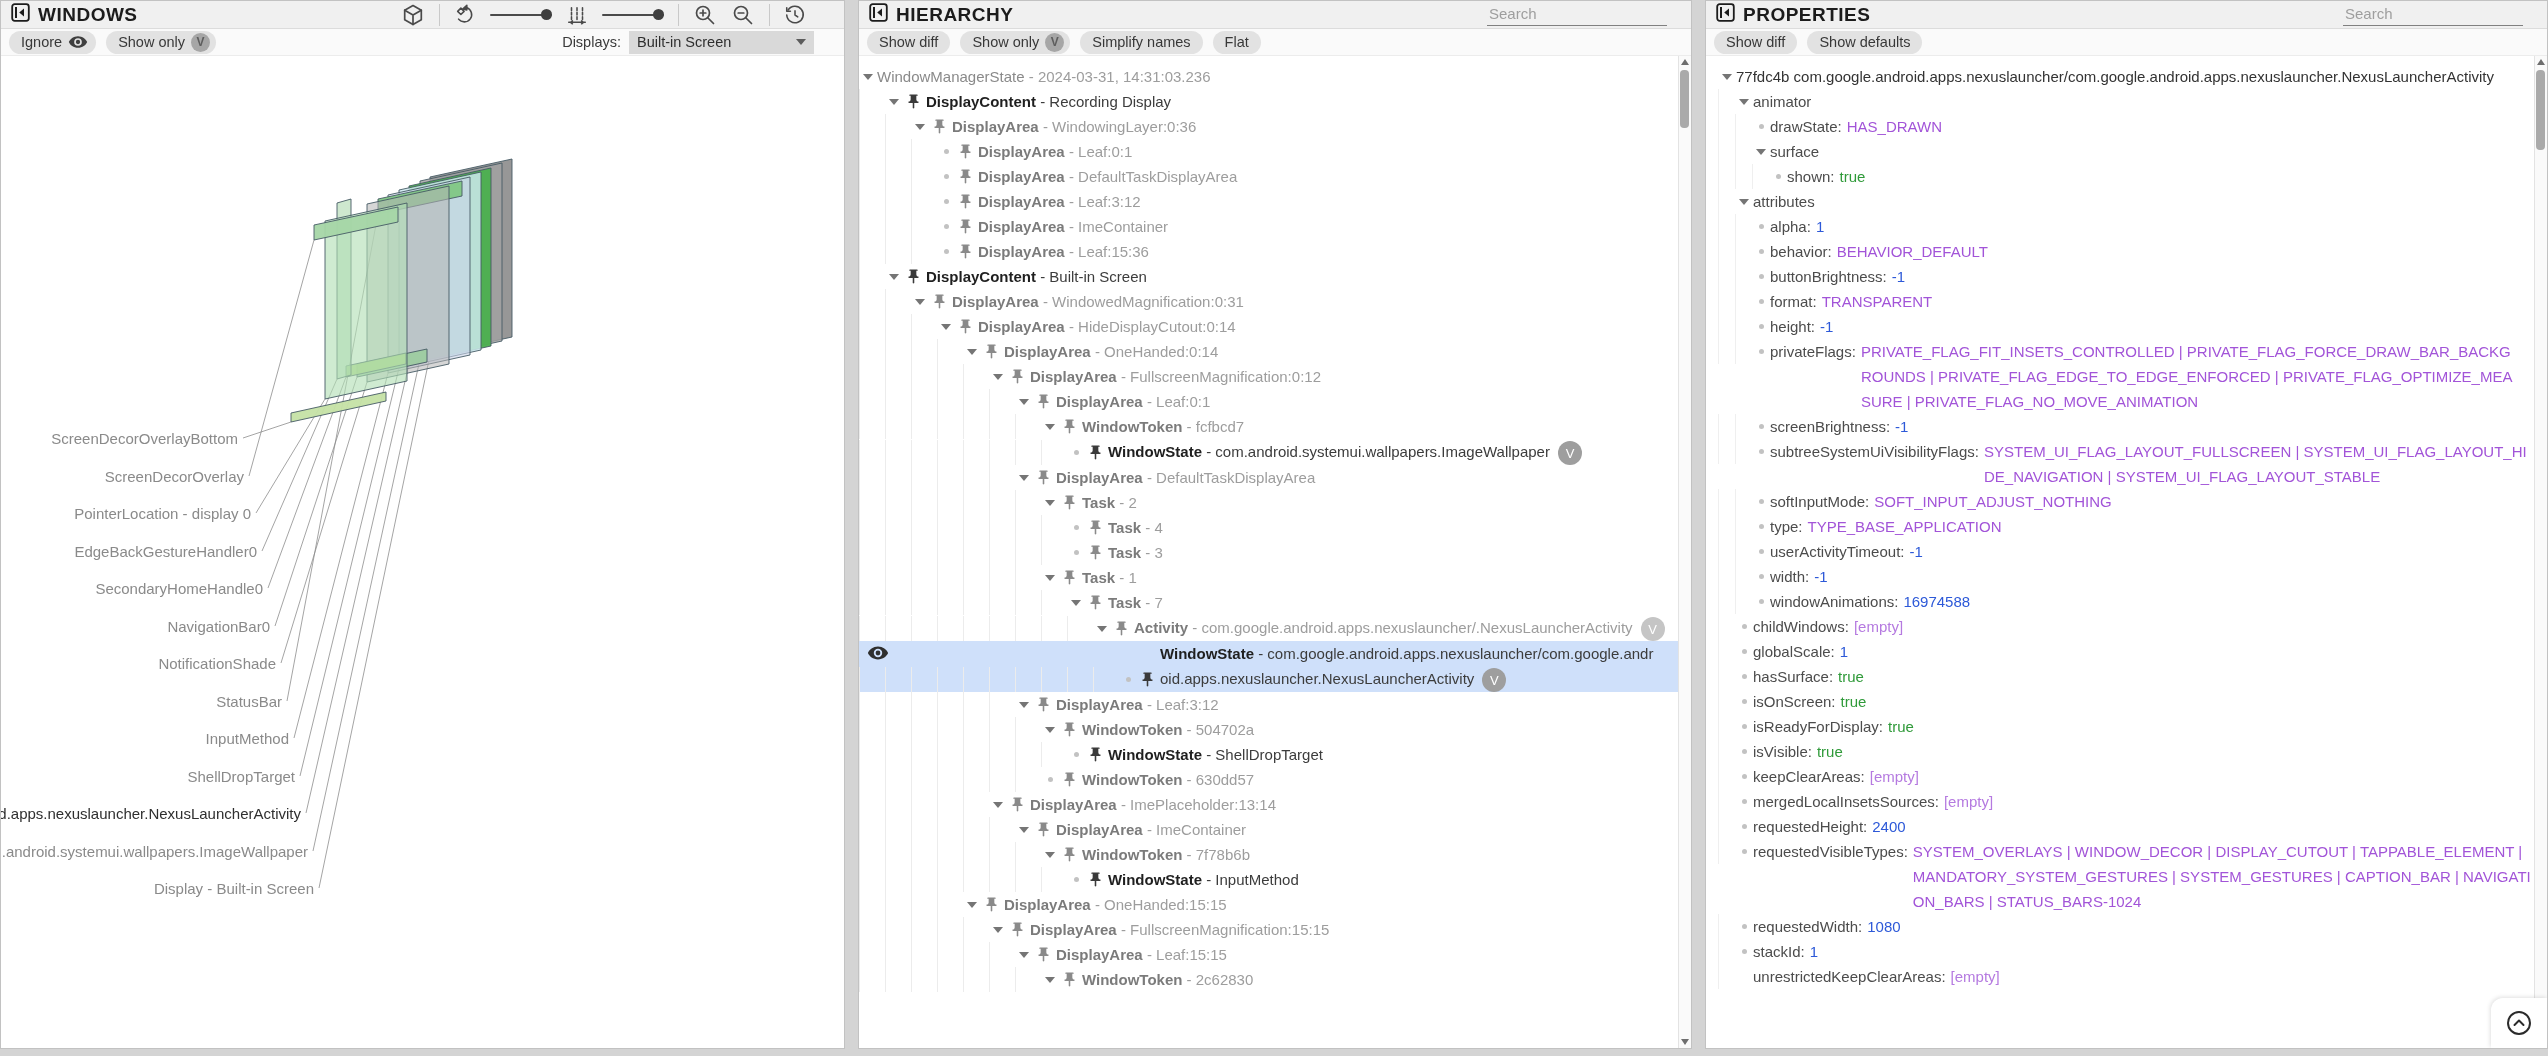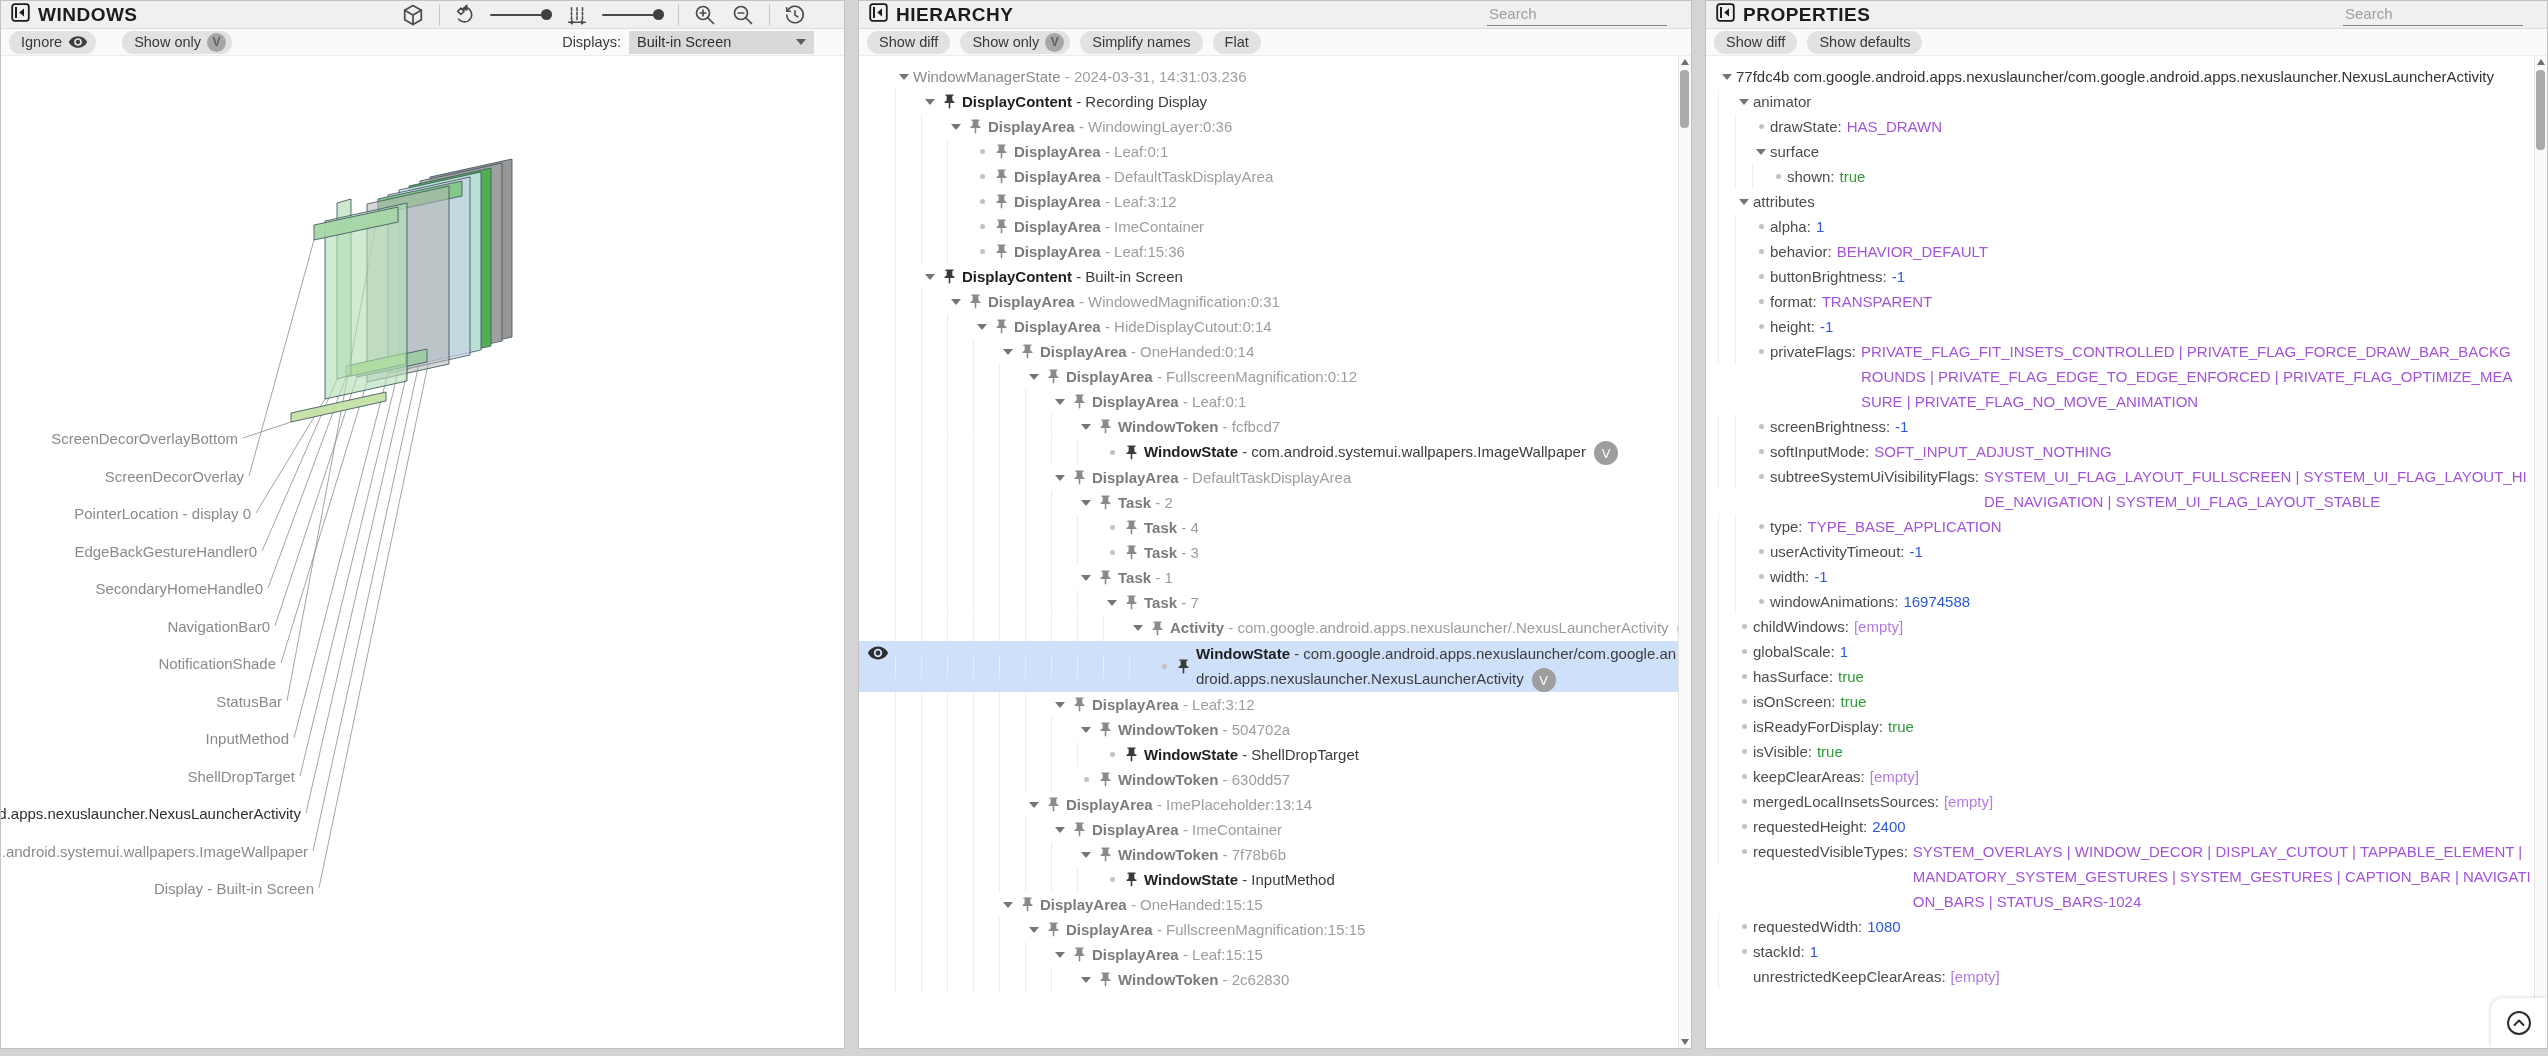--- a/index.html
+++ b/index.html
@@ -36,21 +36,21 @@
   .scene-label.dark{color:#2f2f2f;}
   
   #win-toolbar{display:flex;align-items:center;gap:14px;margin-right:28px;}
   .tb-item{display:flex;align-items:center;}
   .tb-divider{width:1px;height:22px;background:#c9c9c9;}
   .tb-slider{width:62px;height:14px;position:relative;display:inline-block;}
   .tb-slider .track{position:absolute;left:0;right:0;top:6px;height:2.5px;background:#4a4a4a;border-radius:2px;}
   .tb-slider .knob{position:absolute;right:0;top:1.5px;width:11px;height:11px;border-radius:50%;background:#3f3f3f;}
   
   .tree{position:absolute;left:0;top:0;right:13px;bottom:0;padding-top:8px;overflow:hidden;}
-  .h-row{display:flex;align-items:center;line-height:25px;padding-left:36px;white-space:nowrap;position:relative;font-size:15px;}
+  .h-row{display:flex;align-items:flex-end;line-height:25px;padding-left:0;white-space:nowrap;position:relative;font-size:15px;}
   .guide{flex:none;width:26px;height:25px;border-left:1px solid #ececec;}
   .p-guide{flex:none;width:17px;height:25px;border-left:1px solid #efefef;}
   .expander{flex:none;width:18px;height:25px;display:flex;align-items:center;justify-content:center;}
   .tri{width:0;height:0;border-left:5px solid transparent;border-right:5px solid transparent;border-top:6px solid #757575;}
   .dot{width:5px;height:5px;border-radius:50%;background:#c2c2c2;}
   .pin{flex:none;width:20px;height:25px;display:flex;align-items:center;justify-content:center;margin-right:3px;}
   .h-name{font-weight:700;color:#7b7b7b;}
   .h-val{color:#9d9d9d;}
   .h-row.bold .h-name{color:#1f1f1f;}
   .h-row.bold .h-val{color:#3c3c3c;}
@@ -146,21 +146,21 @@
           <span class="tb-item" style="cursor: pointer;">
             <svg width="22" height="22" viewBox="0 0 24 24" fill="none" stroke="#4a4a4a" stroke-width="1.7" stroke-linecap="round" stroke-linejoin="round">
               <path d="M4.5 6.5A9 9 0 1 1 3 12"></path>
               <path d="M3 4v4h4"></path>
               <path d="M12 7.5V12l3 2"></path>
             </svg>
           </span>
         </span>
     </div>
     <div class="chips-row">
-      <span id="win-chips" style="display:flex;gap:26px;">
+      <span id="win-chips" style="display:flex;gap:10px;">
           <span class="chip">
             <span>Ignore</span>
             <span style="display: inline-flex; margin-right: -4px;">
               <svg width="20" height="20" viewBox="0 0 24 24">
                 <path fill="#3f3f3f" fill-rule="evenodd" d="M12 5C6.7 5 2.4 8.5 1 12c1.4 3.5 5.7 7 11 7s9.6-3.5 11-7c-1.4-3.5-5.7-7-11-7Zm0 11.6A4.6 4.6 0 1 1 12 7.4a4.6 4.6 0 0 1 0 9.2Zm0-7.2a2.6 2.6 0 1 0 0 5.2 2.6 2.6 0 0 0 0-5.2Z"></path>
               </svg>
             </span>
           </span>
           <span class="chip">
             <span>Show only</span>
@@ -985,31 +985,31 @@
             </span>
             <span class="p-key">screenBrightness:</span>
             <span class="p-val num">-1</span>
           </div>
           <div class="p-row">
             <span class="p-guide"></span>
             <span class="p-guide"></span>
             <span class="expander">
               <span class="dot"></span>
             </span>
+            <span class="p-key">subtreeSystemUiVisibilityFlags:</span>
+            <span class="p-val enum">SYSTEM_UI_FLAG_LAYOUT_FULLSCREEN | SYSTEM_UI_FLAG_LAYOUT_HIDE_NAVIGATION | SYSTEM_UI_FLAG_LAYOUT_STABLE</span>
+          </div>
+          <div class="p-row">
+            <span class="p-guide"></span>
+            <span class="p-guide"></span>
+            <span class="expander">
+              <span class="dot"></span>
+            </span>
             <span class="p-key">softInputMode:</span>
             <span class="p-val enum">SOFT_INPUT_ADJUST_NOTHING</span>
-          </div>
-          <div class="p-row">
-            <span class="p-guide"></span>
-            <span class="p-guide"></span>
-            <span class="expander">
-              <span class="dot"></span>
-            </span>
-            <span class="p-key">subtreeSystemUiVisibilityFlags:</span>
-            <span class="p-val enum">SYSTEM_UI_FLAG_LAYOUT_FULLSCREEN | SYSTEM_UI_FLAG_LAYOUT_HIDE_NAVIGATION | SYSTEM_UI_FLAG_LAYOUT_STABLE</span>
           </div>
           <div class="p-row">
             <span class="p-guide"></span>
             <span class="p-guide"></span>
             <span class="expander">
               <span class="dot"></span>
             </span>
             <span class="p-key">type:</span>
             <span class="p-val enum">TYPE_BASE_APPLICATION</span>
           </div>

